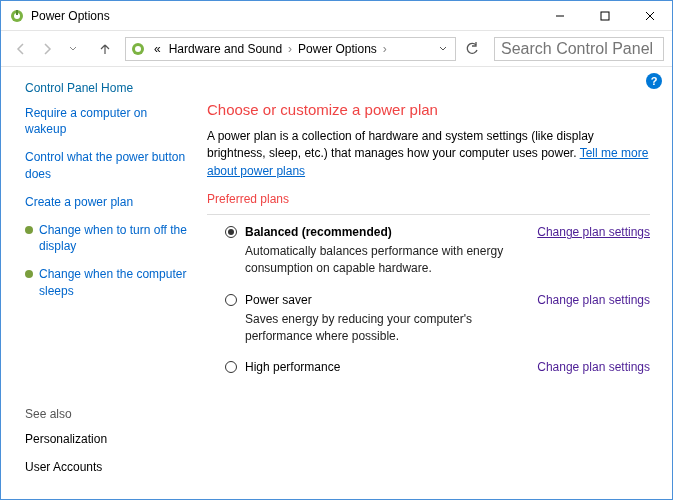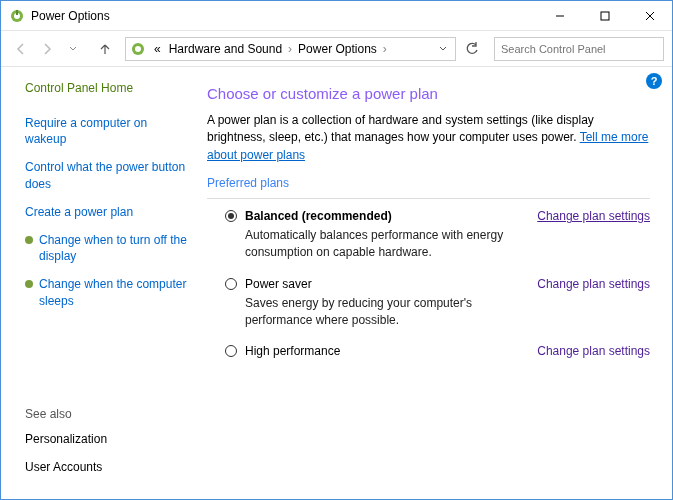--- a/index.html
+++ b/index.html
@@ -13,36 +13,36 @@
   .navarrow{width:24px;height:24px;display:flex;align-items:center;justify-content:center;border-radius:2px;margin-right:2px}
   .navarrow.dis{color:#bbb}
   .navarrow.up{margin-left:6px;margin-right:8px}
   .breadcrumb{flex:1;height:24px;border:1px solid #ccc;display:flex;align-items:center;padding:0 4px;background:#fff}
   .bc-icon{width:16px;height:16px;margin-right:4px}
   .bc-seg{padding:0 4px;cursor:default}
   .bc-sep{color:#888;padding:0 2px}
   .bc-spacer{flex:1}
   .bc-drop{padding:0 4px;color:#555}
   .refresh{width:28px;height:24px;display:flex;align-items:center;justify-content:center;margin-left:2px}
-  .search{width:170px;height:24px;border:1px solid #ccc;margin-left:8px;padding:0 6px;font-size:11px;color:#888}
+  .search{width:170px;height:24px;border:1px solid #ccc;margin-left:8px;padding:0 6px;font-size:16px;color:#888}
   .body{display:flex;height:calc(500px - 30px - 36px - 2px)}
   .sidebar{width:200px;padding:14px 12px 12px 24px;display:flex;flex-direction:column}
-  .cp-home{color:#4d7c0f;margin-bottom:20px}
+  .cp-home{color:#0369a1;margin-bottom:10px}
   .sidelink{color:#0066cc;margin-bottom:12px;line-height:1.35;cursor:pointer}
   .sidelink.indent{display:flex;align-items:flex-start}
   .sidelink .dot{width:8px;height:8px;border-radius:50%;background:#7a9e3d;margin-right:6px;margin-top:4px;flex-shrink:0}
   .sidebottom{margin-top:auto;padding-bottom:12px}
   .seealso{color:#555;margin-bottom:10px}
   .content{flex:1;padding:14px 22px 12px 6px;position:relative}
   .help{position:absolute;top:6px;right:10px;width:16px;height:16px;border-radius:50%;background:#0078d7;color:#fff;font-size:11px;display:flex;align-items:center;justify-content:center;font-weight:bold}
-  h1{font-size:15px;font-weight:400;color:#8b5cf6;margin:4px 0 10px}
+  h1{font-size:15px;font-weight:400;color:#ef4444;margin:20px 0 10px}
   .desc{line-height:1.45;margin-bottom:12px}
   .link{color:#0066cc;cursor:pointer}
   .underline{text-decoration:underline}
-  .section-title{color:#3b82f6;margin:6px 0 8px}
+  .section-title{color:#ef4444;margin:6px 0 8px}
   .divider{border:none;border-top:1px solid #ddd;margin:4px 0 10px}
   .plan{padding-left:18px;margin-bottom:16px}
   .plan-head{display:flex;align-items:center}
   .radio{width:12px;height:12px;border:1px solid #333;border-radius:50%;margin-right:8px;flex-shrink:0;display:flex;align-items:center;justify-content:center}
   .radio .dot{width:6px;height:6px;border-radius:50%;background:#333}
   .plan-name{flex:1}
   .bold{font-weight:600}
   .change{color:#4c1d95;cursor:pointer}
   .plan-desc{padding-left:20px;padding-right:130px;margin-top:4px;line-height:1.4;color:#222}
   .hide-row{display:flex;align-items:center;margin-top:18px}

